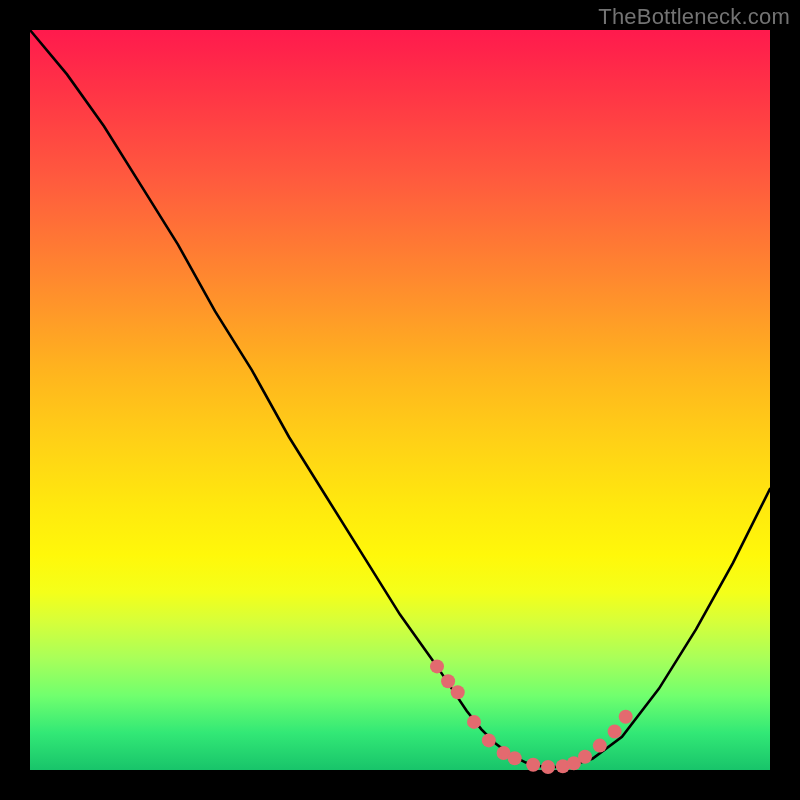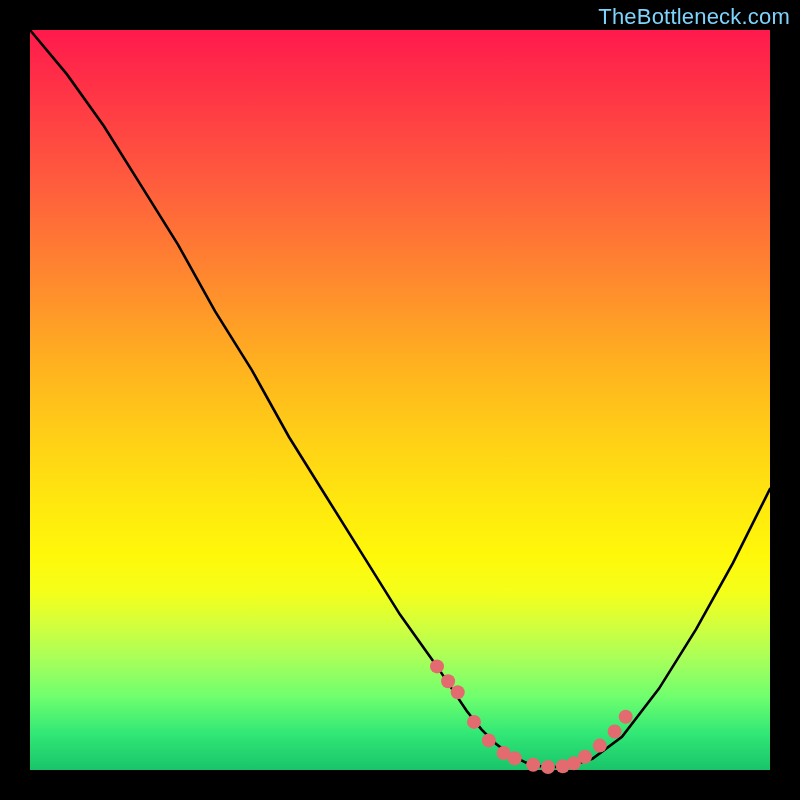--- a/index.html
+++ b/index.html
@@ -39,21 +39,21 @@
       #d6ff3a 80%,
       #a8ff5a 85%,
       #70ff6e 90%,
       #32e876 95%,
       #18c46a 100%);
   }
   .watermark {
     position: absolute;
     top: 4px;
     right: 10px;
-    color: #7dd3fc;
+    color: #737373;
     font-size: 22px;
     letter-spacing: 0.2px;
     font-weight: 500;
   }
   svg.curve {
     position: absolute;
     left: 30px;
     top: 30px;
     width: 740px;
     height: 740px;

